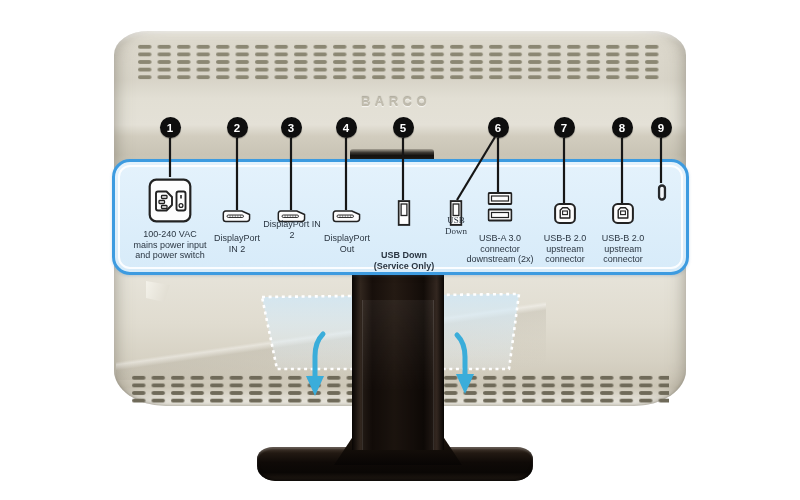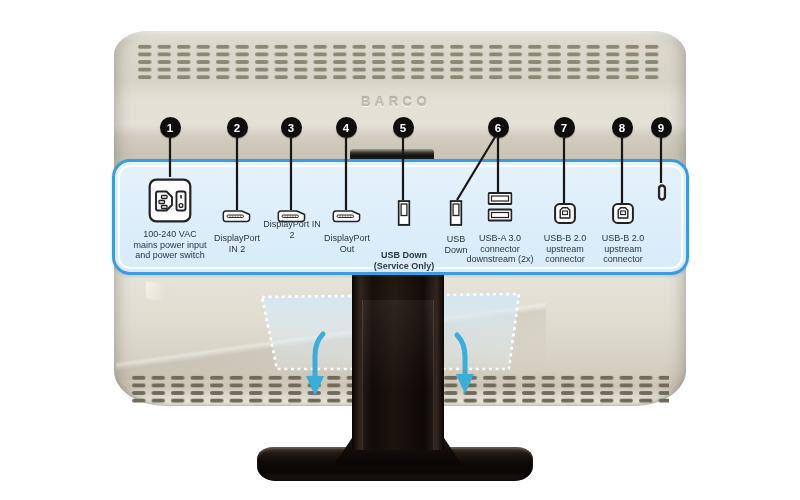--- a/index.html
+++ b/index.html
@@ -186,21 +186,21 @@
       <span>USB Down</span>
       <span>(Service Only)</span>
     </div>
   </div>
 
   <div class="port" style="left:456px;">
     <svg class="picon" style="top:200px;" width="13" height="26" viewBox="0 0 13 26">
       <rect x="1.1" y="1.1" width="10.8" height="23.8" fill="#fdfdfd" stroke="#222" stroke-width="1.9"></rect>
       <rect x="3.6" y="4" width="5.8" height="11.5" fill="none" stroke="#222" stroke-width="1.3"></rect>
     </svg>
-    <div class="plabel" style="top:234px;">
+    <div class="plabel" style="top:215px;font-family:Liberation Serif, serif;">
       <span>USB</span>
       <span>Down</span>
     </div>
   </div>
 
   <div class="port" style="left:500px;">
     <svg class="picon" style="top:192px;" width="25" height="30" viewBox="0 0 25 30">
       <rect x="1" y="1" width="23" height="11" rx="1" fill="#fdfdfd" stroke="#222" stroke-width="1.8"></rect>
       <rect x="4" y="4" width="17" height="5" fill="none" stroke="#222" stroke-width="1.2"></rect>
       <rect x="1" y="17.5" width="23" height="11" rx="1" fill="#fdfdfd" stroke="#222" stroke-width="1.8"></rect>

